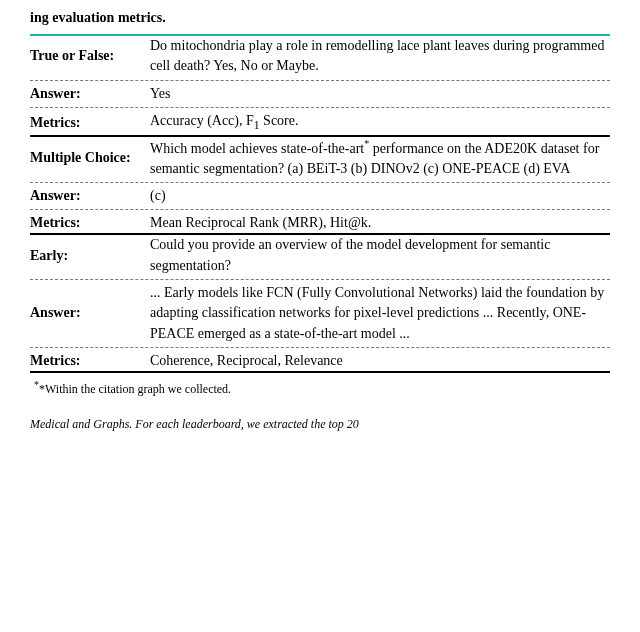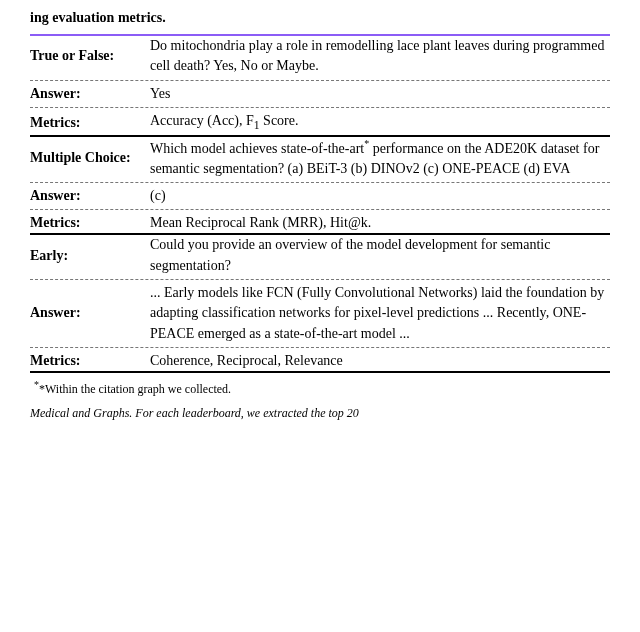--- a/index.html
+++ b/index.html
@@ -12,21 +12,21 @@
       padding: 10px 30px 10px 30px;
     }
     .intro-text {
       font-weight: bold;
       font-size: 14px;
       margin-bottom: 8px;
     }
     table {
       width: 100%;
       border-collapse: collapse;
-      border-top: 2px solid #8b5cf6;
+      border-top: 2px solid #14b8a6;
     }
     table tbody {
       
     }
     .section-separator td {
       border-top: 2px solid #000;
       padding: 0;
       height: 0;
     }
     td.label-cell {
@@ -39,21 +39,21 @@
       font-size: 14px;
       line-height: 1.45;
     }
     .table-bottom-line {
       border-top: 2px solid #000;
       margin-bottom: 6px;
     }
     .footnote {
       font-size: 12px;
       margin-top: 2px;
-      margin-bottom: 9px;
+      margin-bottom: 20px;
       padding-left: 4px;
     }
     .footnote sup {
       font-size: 10px;
     }
     .bottom-text {
       font-style: italic;
       font-size: 12px;
       margin-top: 4px;
     }

